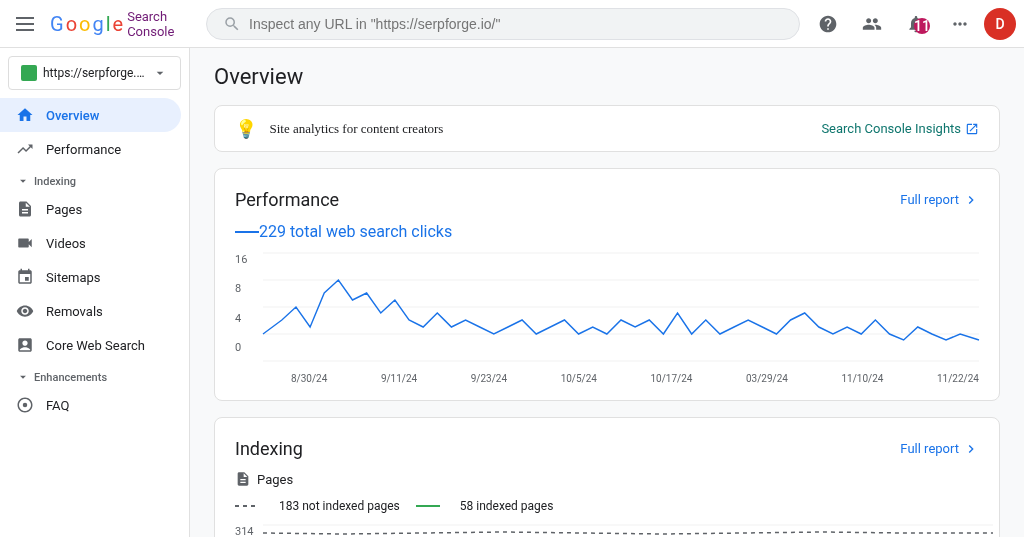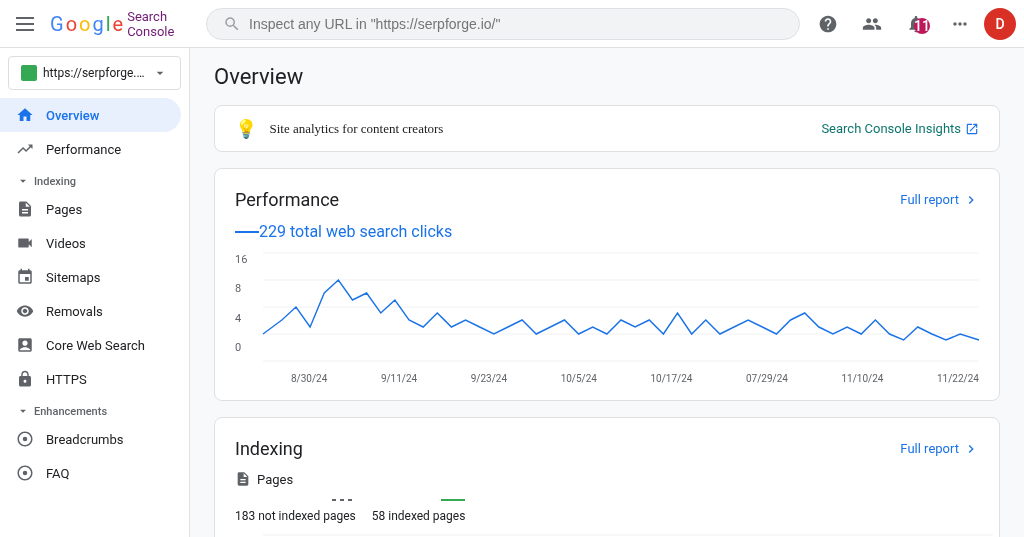--- a/index.html
+++ b/index.html
@@ -87,21 +87,21 @@
     .chart-container { padding: 0 20px 16px; position: relative; }
     .chart-area { position: relative; width: 100%; }
     .chart-y-labels { position: absolute; left: 0; top: 0; bottom: 30px; display: flex; flex-direction: column; justify-content: space-between; font-size: 11px; color: #5f6368; width: 20px; }
     .chart-inner { margin-left: 28px; position: relative; }
     .chart-x-labels { display: flex; justify-content: space-between; font-size: 10px; color: #5f6368; margin-top: 7px; margin-left: 28px; }
     svg.chart-svg { width: 100%; height: 110px; overflow: visible; }
 
     
     .indexing-sub { display: flex; align-items: center; gap: 6px; padding: 4px 20px 8px; font-size: 13px; color: #202124; }
     .legend { display: flex; align-items: center; gap: 16px; padding: 4px 20px 12px; font-size: 12px; }
-    .legend-item { display: flex; align-items: flex-end; gap: 8px; flex-direction: column; }
+    .legend-item { display: flex; align-items: center; gap: 20px; }
     .legend-line { width: 24px; height: 2px; }
     .legend-line.dashed { background: repeating-linear-gradient(90deg, #5f6368 0, #5f6368 4px, transparent 4px, transparent 8px); }
     .legend-line.solid-green { background: #34a853; }
 
     .indexing-chart-container { padding: 0 20px 16px; }
     svg.indexing-svg { width: 100%; height: 70px; overflow: visible; }
 
     
     ::-webkit-scrollbar { width: 6px; }
     ::-webkit-scrollbar-track { background: transparent; }
@@ -229,43 +229,26 @@
     </div>
 
     <div class="nav-item">
       <div class="nav-icon">
         <svg width="18" height="18" viewBox="0 0 24 24" fill="#5f6368">
             <path d="M19 3H5c-1.1 0-2 .9-2 2v14c0 1.1.9 2 2 2h14c1.1 0 2-.9 2-2V5c0-1.1-.9-2-2-2zm-7 3c1.93 0 3.5 1.57 3.5 3.5S13.93 13 12 13s-3.5-1.57-3.5-3.5S10.07 6 12 6zm7 13H5v-.23c0-.62.28-1.2.76-1.58C7.47 15.82 9.64 15 12 15s4.53.82 6.24 2.19c.48.38.76.97.76 1.58V19z"></path>
           </svg>
       </div>
       <span>Core Web Search</span>
     </div>
-    <div class="nav-item">
-      <div class="nav-icon">
-        <svg width="18" height="18" viewBox="0 0 24 24" fill="#5f6368">
-            <path d="M18 8h-1V6c0-2.76-2.24-5-5-5S7 3.24 7 6v2H6c-1.1 0-2 .9-2 2v10c0 1.1.9 2 2 2h12c1.1 0 2-.9 2-2V10c0-1.1-.9-2-2-2zm-6 9c-1.1 0-2-.9-2-2s.9-2 2-2 2 .9 2 2-.9 2-2 2zm3.1-9H8.9V6c0-1.71 1.39-3.1 3.1-3.1 1.71 0 3.1 1.39 3.1 3.1v2z"></path>
-          </svg>
-      </div>
-      <span>HTTPS</span>
-    </div>
 
     <div class="nav-section-header">
       <svg viewBox="0 0 24 24" fill="#5f6368">
           <path d="M7 10l5 5 5-5z"></path>
         </svg>
       <span>Enhancements</span>
-    </div>
-    <div class="nav-item">
-      <div class="nav-icon">
-        <svg width="18" height="18" viewBox="0 0 24 24" fill="#5f6368">
-            <circle cx="12" cy="12" r="3"></circle>
-            <path d="M12 2C6.48 2 2 6.48 2 12s4.48 10 10 10 10-4.48 10-10S17.52 2 12 2zm0 18c-4.42 0-8-3.58-8-8s3.58-8 8-8 8 3.58 8 8-3.58 8-8 8z"></path>
-          </svg>
-      </div>
-      <span>Breadcrumbs</span>
     </div>
     <div class="nav-item">
       <div class="nav-icon">
         <svg width="18" height="18" viewBox="0 0 24 24" fill="#5f6368">
             <circle cx="12" cy="12" r="3"></circle>
             <path d="M12 2C6.48 2 2 6.48 2 12s4.48 10 10 10 10-4.48 10-10S17.52 2 12 2zm0 18c-4.42 0-8-3.58-8-8s3.58-8 8-8 8 3.58 8 8-3.58 8-8 8z"></path>
           </svg>
       </div>
       <span>FAQ</span>
     </div>
@@ -374,21 +357,21 @@
                   740,81
                   760,87
                 "></polyline>
             </svg>
             <div class="chart-x-labels">
               <span>8/30/24</span>
               <span>9/11/24</span>
               <span>9/23/24</span>
               <span>10/5/24</span>
               <span>10/17/24</span>
-              <span>07/29/24</span>
+              <span>03/29/24</span>
               <span>11/10/24</span>
               <span>11/22/24</span>
             </div>
           </div>
         </div>
       </div>
     </div>
 
     <div class="card">
       <div class="card-header">

